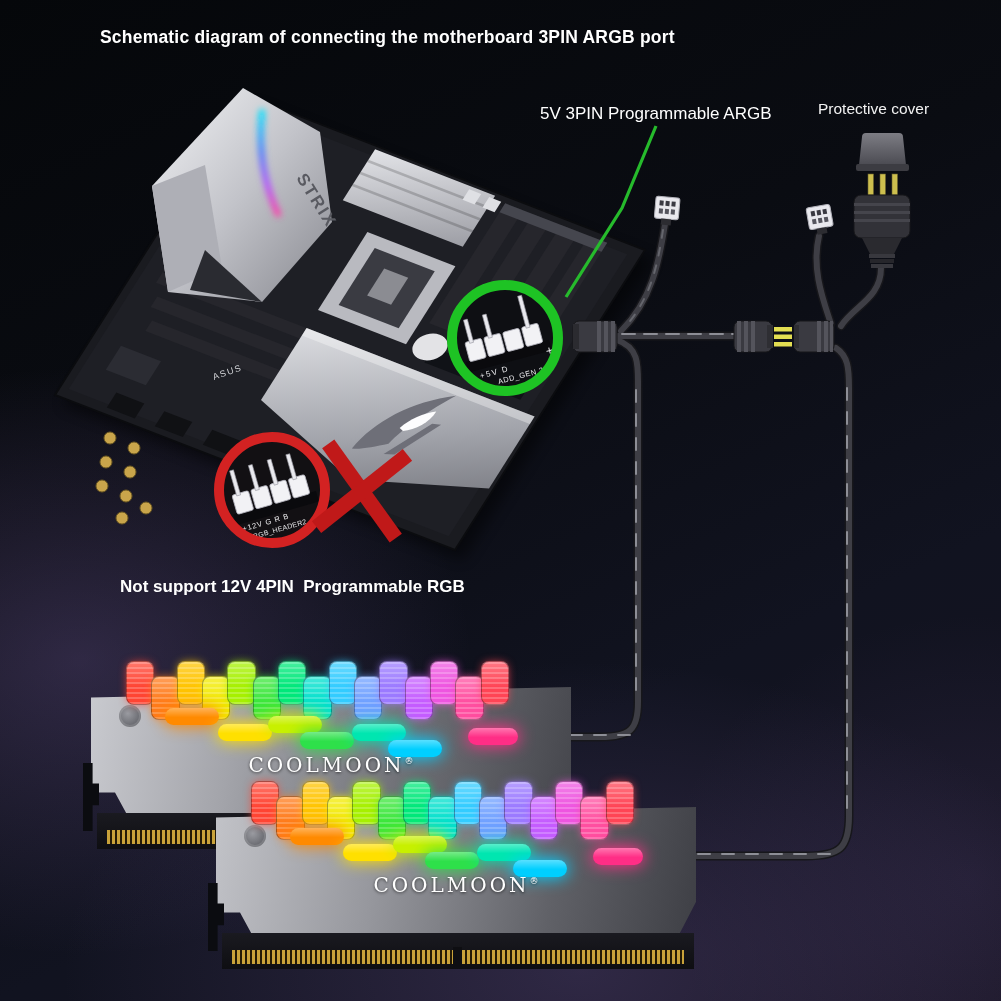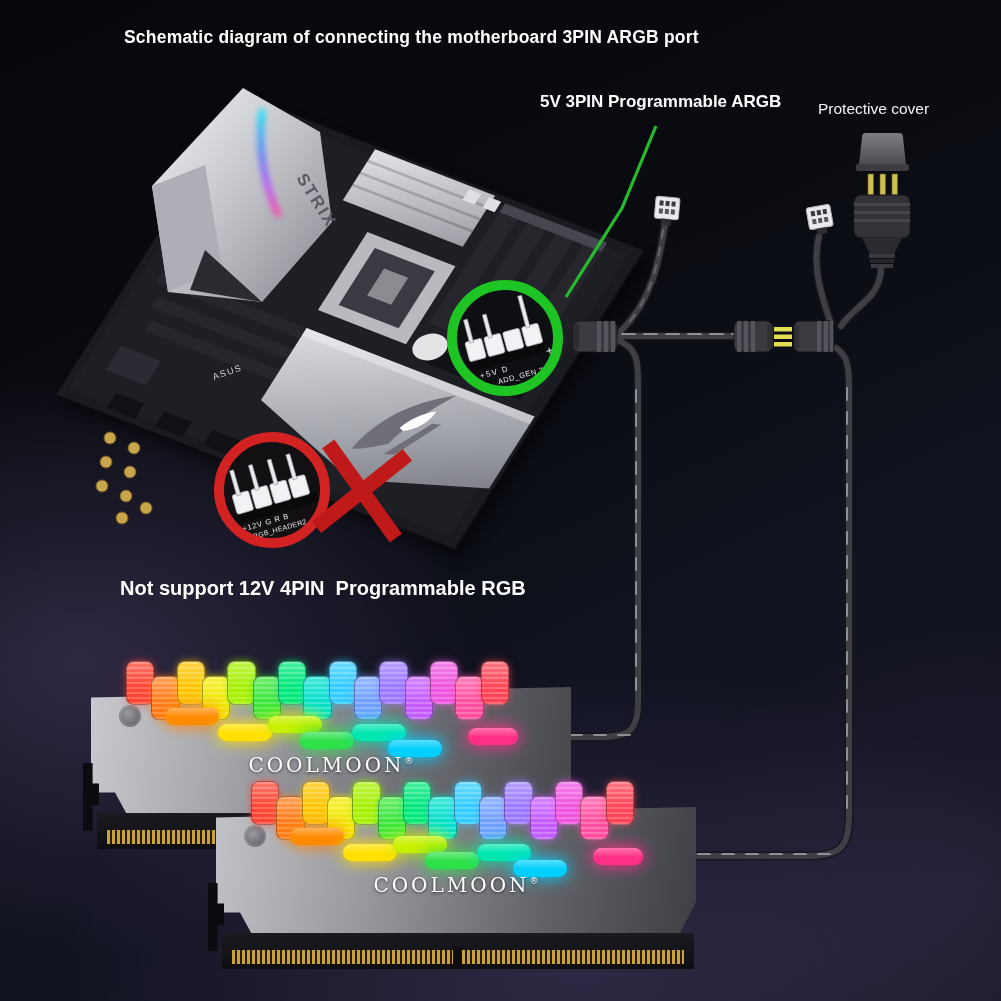--- a/index.html
+++ b/index.html
@@ -9,24 +9,24 @@
       radial-gradient(560px 420px at 8% 66%, rgba(122,96,164,.32), transparent 70%),
       radial-gradient(720px 430px at 58% 97%, rgba(112,90,154,.30), transparent 72%),
       radial-gradient(430px 380px at 97% 88%, rgba(92,74,130,.20), transparent 70%),
       linear-gradient(155deg,#05070a 0%,#0a0c12 38%,#111320 68%,#161320 100%);}
   .stage *{box-sizing:border-box;}
   svg{display:block;}
   #scene{position:absolute;left:0;top:0;}
 
   
   .lbl{position:absolute;color:#fff;white-space:pre;}
-  .title{left:100px;top:27px;font-size:17.5px;font-weight:700;letter-spacing:.2px;margin-left:24px;}
-  .lbl-argb{left:540px;top:92px;font-size:17px;font-weight:700;}
+  .title{left:100px;top:27px;font-size:17.5px;font-weight:700;letter-spacing:.2px;}
+  .lbl-argb{left:540px;top:104px;font-size:17px;font-weight:400;}
   .lbl-cover{left:818px;top:100px;font-size:15.5px;font-weight:400;color:#f2f2f2;}
-  .lbl-nosup{left:120px;top:577px;font-size:20px;font-weight:700;}
+  .lbl-nosup{left:120px;top:577px;font-size:17px;font-weight:700;}
 
   
   .ram{position:absolute;width:492px;height:200px;}
   .ram1{left:85px;top:661px;}
   .ram2{left:210px;top:781px;}
   .hs{position:absolute;left:6px;top:26px;width:480px;height:132px;
     background:linear-gradient(100deg,#c9cacf 0%,#a3a4aa 30%,#6b6c72 68%,#45464c 100%);
     clip-path:polygon(0 8%,100% 0%,100% 72%,96% 100%,8% 100%,5% 80%,0 80%);
     filter:drop-shadow(-8px 10px 16px rgba(0,0,0,.55));}
   .ram2 .hs{background:linear-gradient(100deg,#c2c3c8 0%,#96979d 34%,#606167 70%,#3e3f45 100%);}

